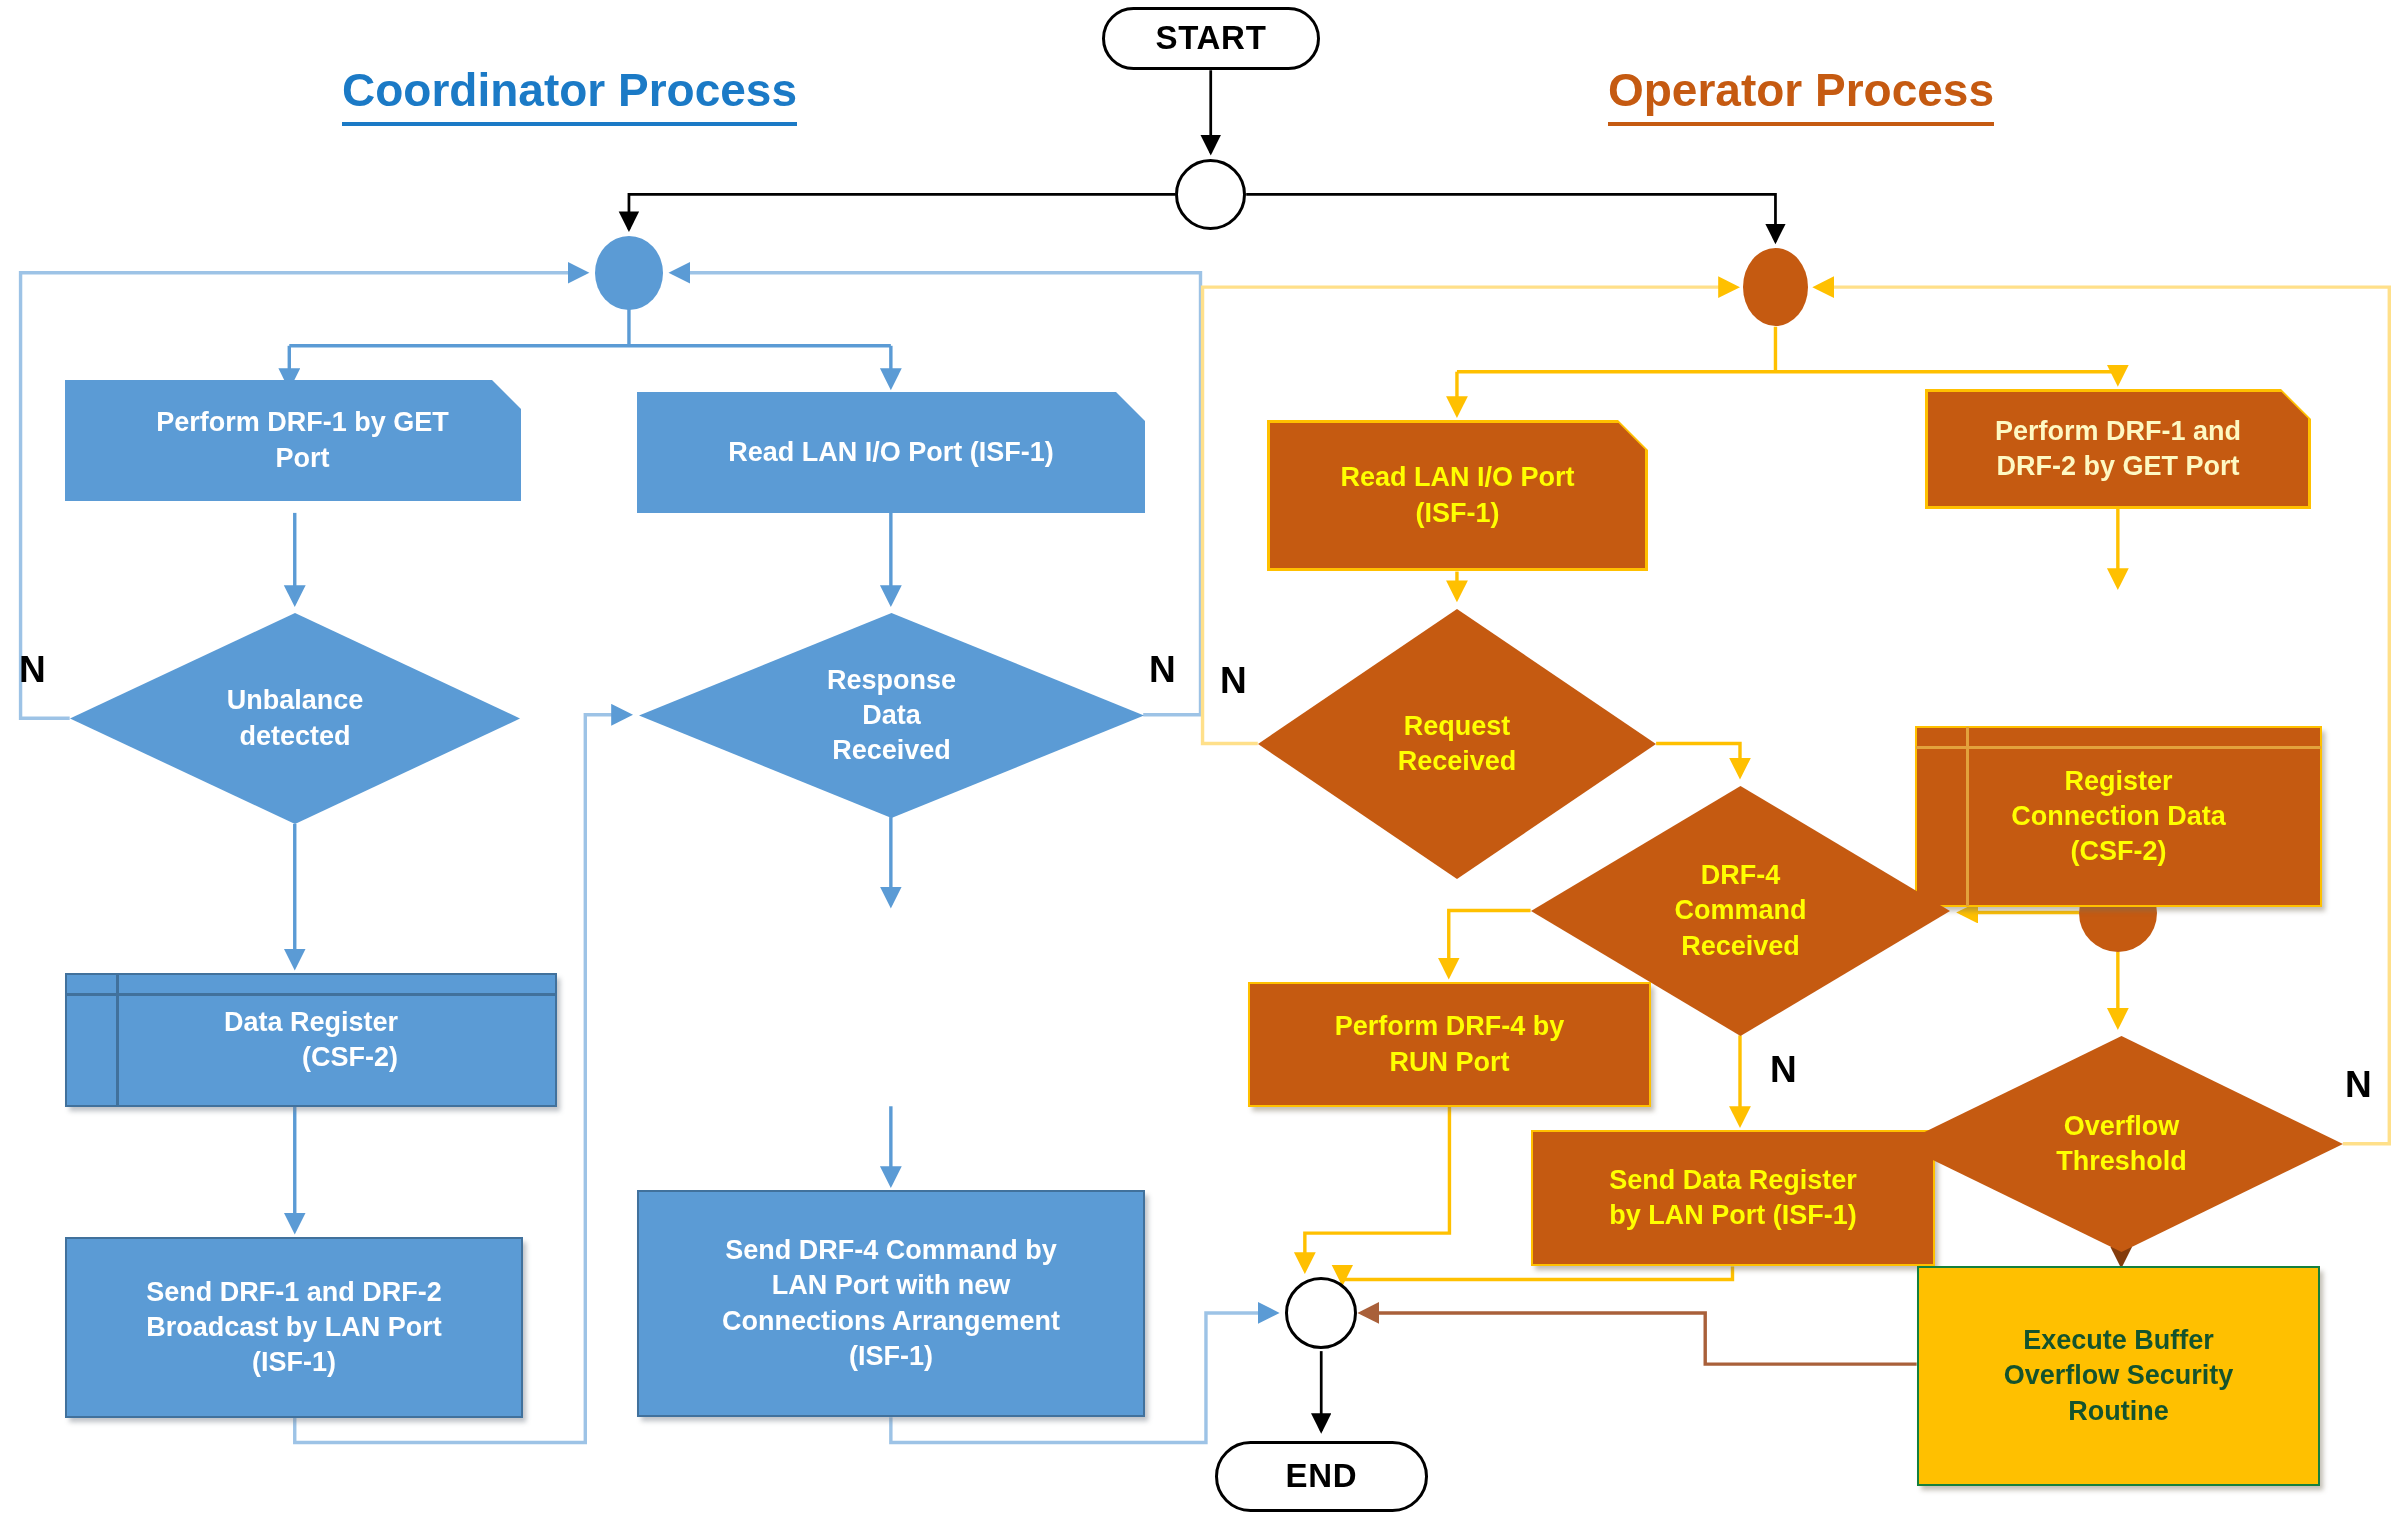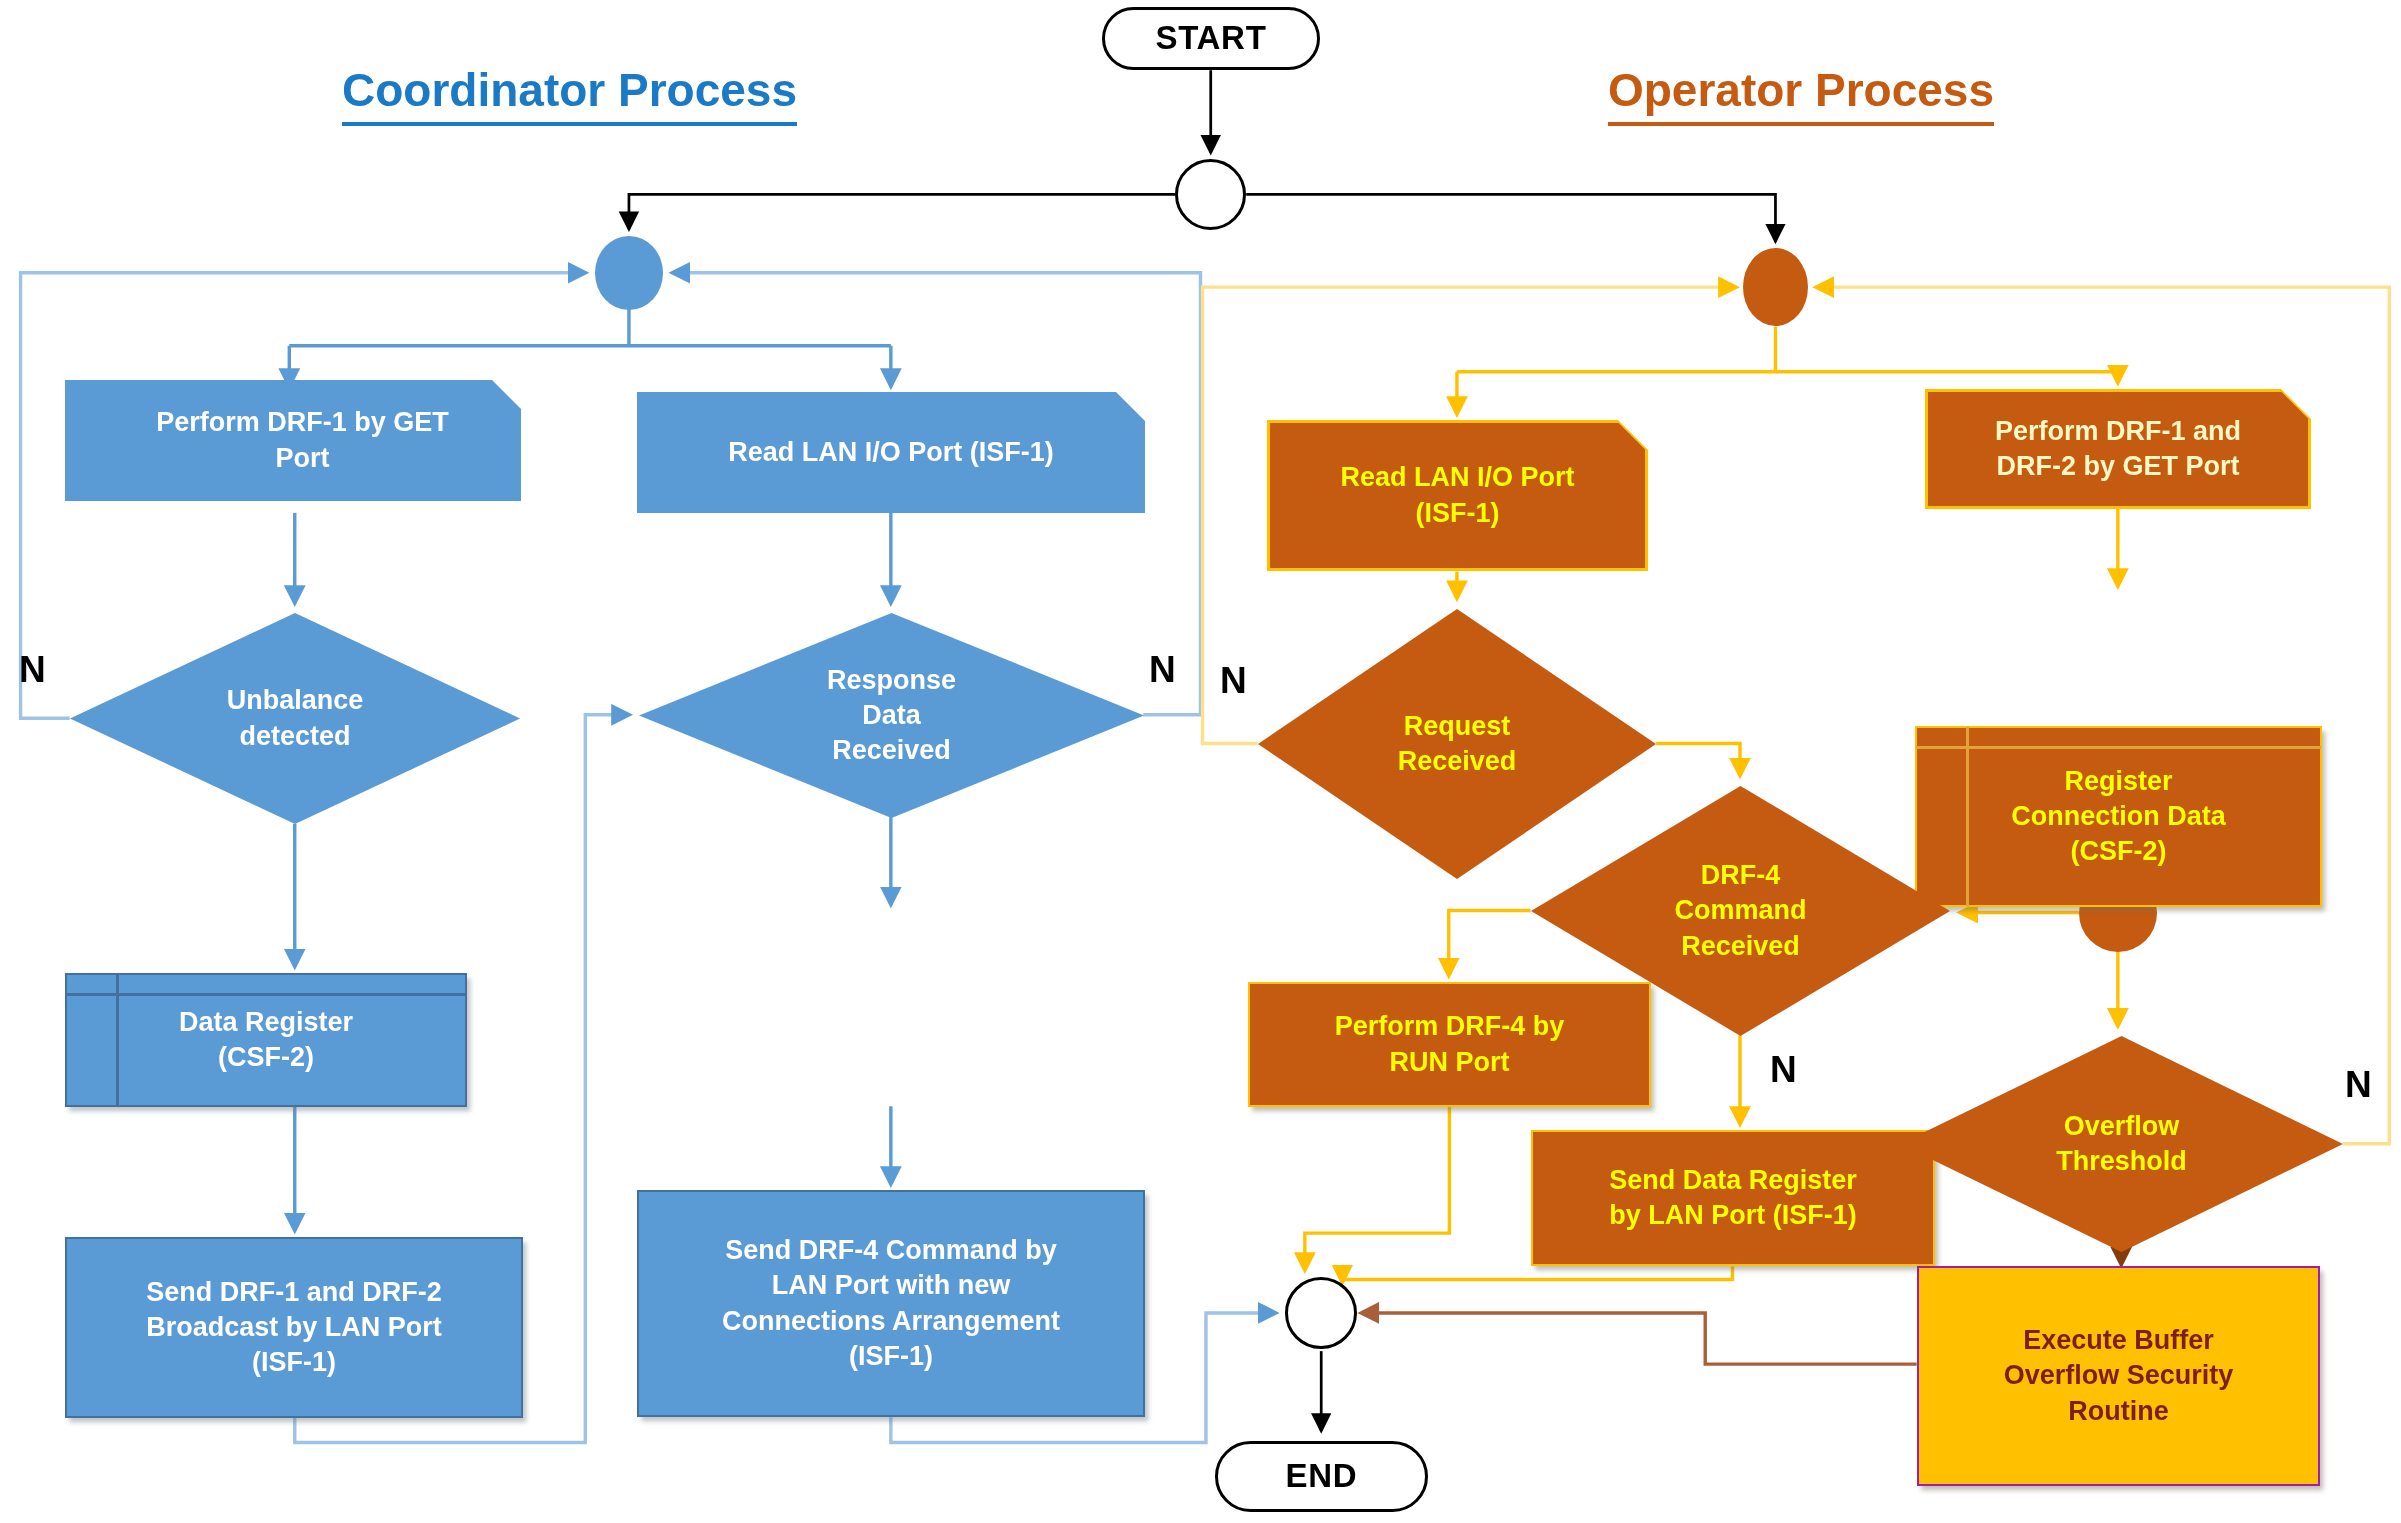--- a/index.html
+++ b/index.html
@@ -33,21 +33,21 @@
          box-shadow:none;filter:drop-shadow(4.1px 4.8px 2.7px rgba(120,110,90,0.45));}
   .snipo-in{width:100%;height:100%;background:#C55A11;display:flex;align-items:center;justify-content:center;
             clip-path:polygon(0 0,calc(100% - 27px) 0,100% 27px,100% 100%,0 100%);}
   .storage-orange{position:relative;}
   .storage-orange::before{content:"";position:absolute;left:-0.7px;right:-0.7px;top:18px;height:2.7px;background:#E3A23C;}
   .storage-orange::after{content:"";position:absolute;top:-0.7px;bottom:-0.7px;left:49px;width:2.7px;background:#E3A23C;}
   .diamond-orange{background:#C55A11;color:#FFFF00;font-size:27px;
                   clip-path:polygon(50% 0,100% 50%,50% 100%,0 50%);
                   filter:drop-shadow(3.4px 4.1px 2.7px rgba(120,110,90,0.4));}
 
-  .box-exec{background:#FFC000;border:2px solid #a21caf;color:#7f1d1d;font-size:27px;
+  .box-exec{background:#FFC000;border:2px solid #15803d;color:#14532d;font-size:27px;
             box-shadow:4.1px 4.8px 4.8px rgba(120,110,90,0.45);}
 
   
   .oval{background:#ffffff;border:3.4px solid #000000;border-radius:41px;color:#000;font-size:33px;letter-spacing:0.7px;}
   .jcircle{background:#ffffff;border:3.4px solid #000000;border-radius:50%;}
   .jdot-blue{background:#5B9BD5;border-radius:50%;}
   .jdot-orange{background:#C55A11;border-radius:50%;}
 
   .nlbl{position:absolute;color:#000;font-weight:bold;font-size:37px;font-family:"Liberation Sans",sans-serif;}
 
@@ -157,21 +157,21 @@
     <span class="lbl">Unbalance
 detected</span>
   </div>
 
   <div class="node diamond-blue" style="left:639px;top:613px;width:505px;height:205px;">
     <span class="lbl">Response
 Data
 Received</span>
   </div>
 
-  <div class="node box-blue storage-blue" style="left:65px;top:973px;width:402px;height:134px;">
+  <div class="node box-blue storage-blue" style="left:65px;top:973px;width:492px;height:134px;text-align:right;">
     <span class="lbl">Data Register
 (CSF-2)</span>
   </div>
 
 
   <div class="node box-blue" style="left:65px;top:1237px;width:458px;height:181px;">
     <span class="lbl">Send DRF-1 and DRF-2
 Broadcast by LAN Port
 (ISF-1)</span>
   </div>

